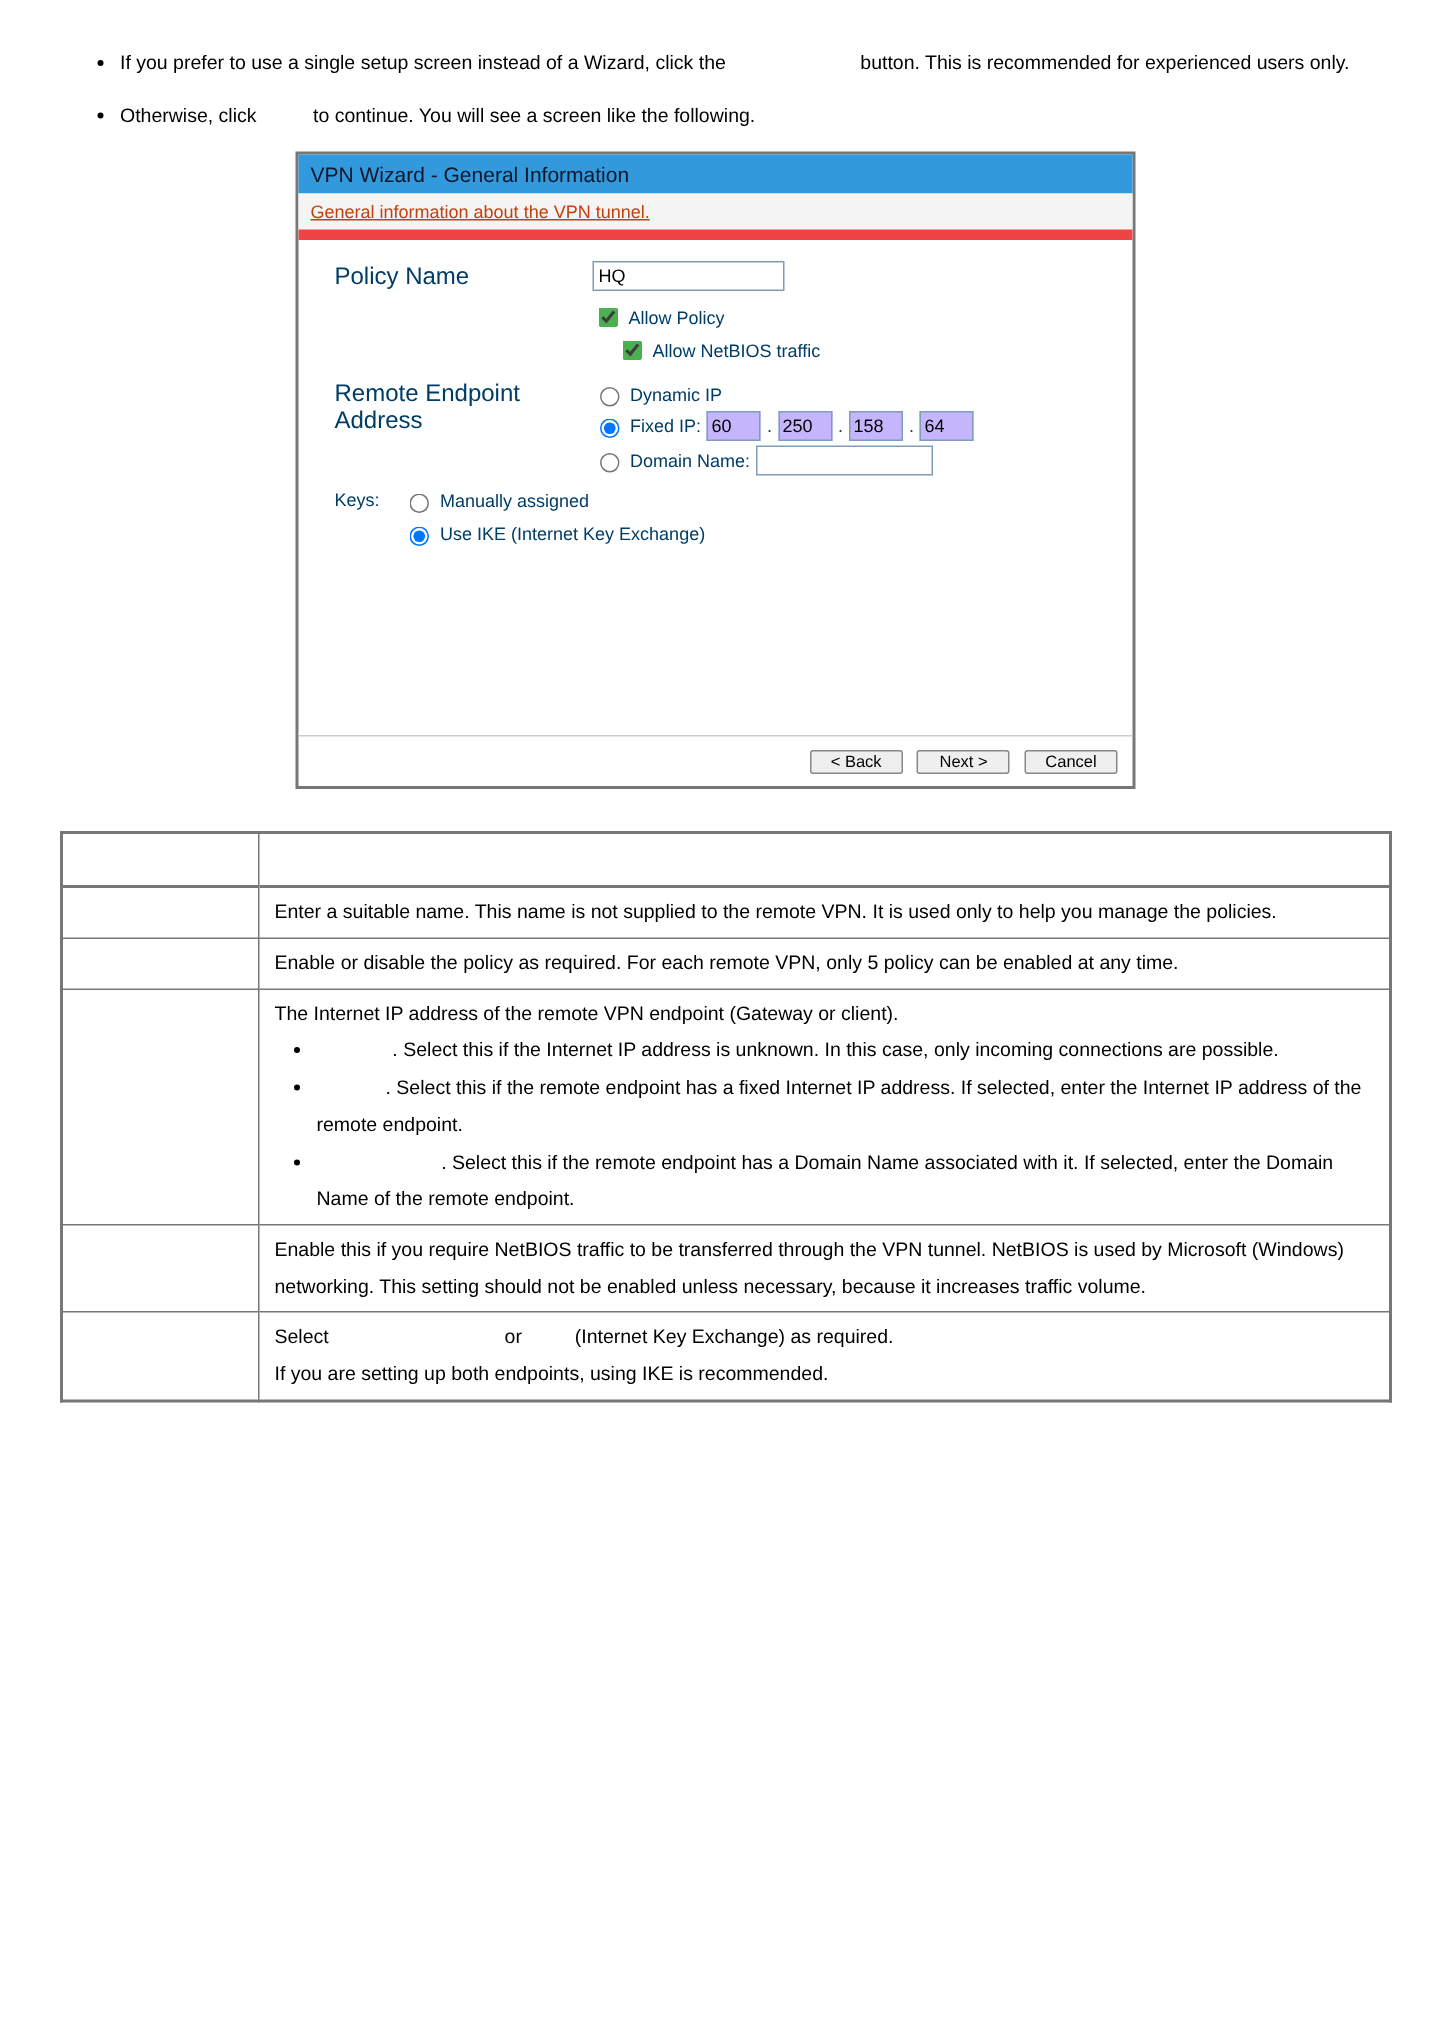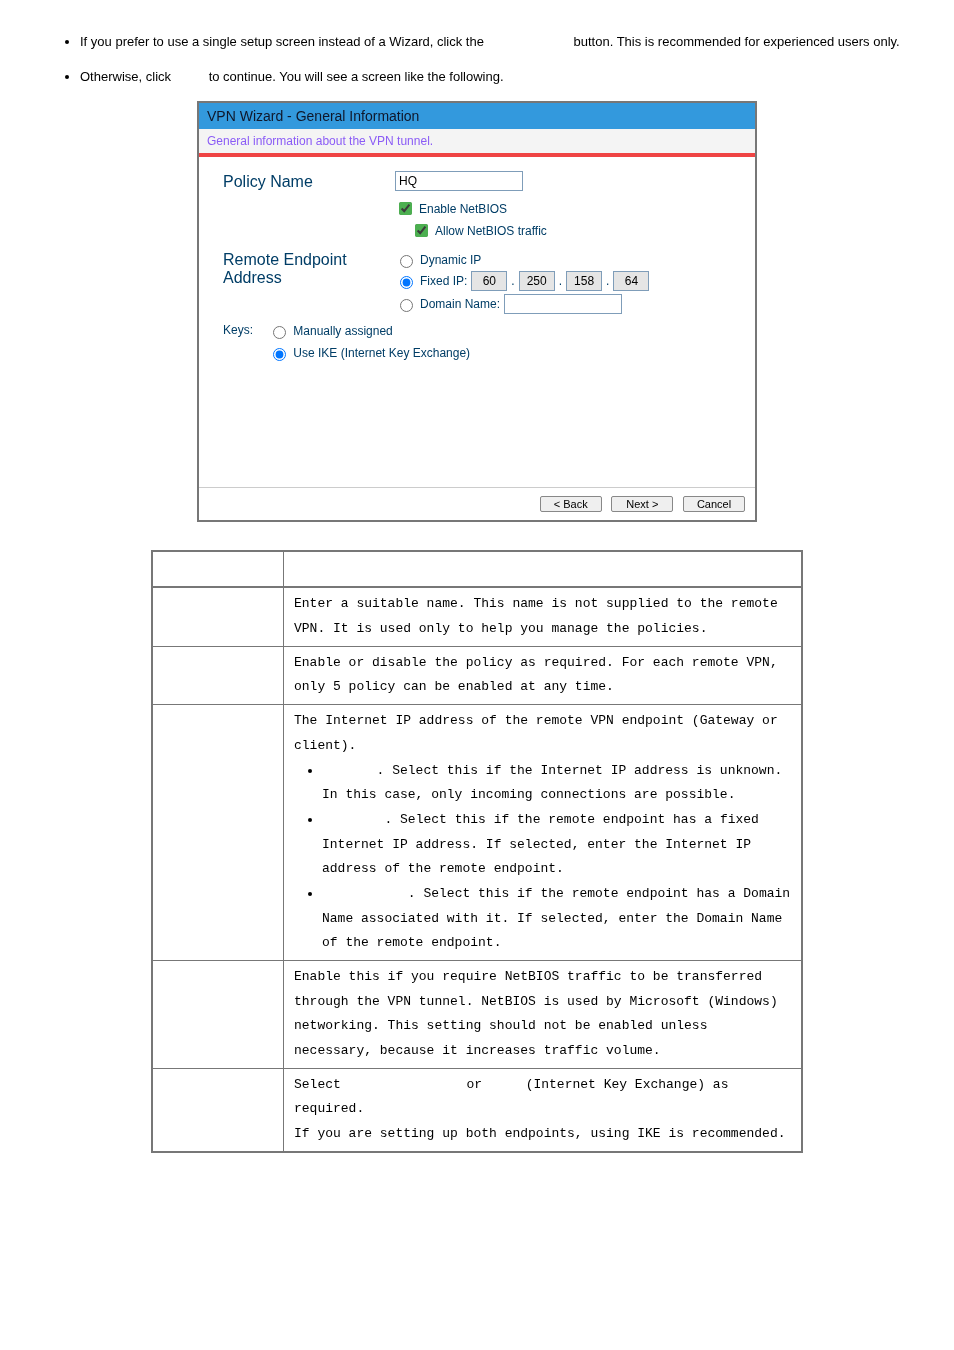--- a/index.html
+++ b/index.html
@@ -27,24 +27,25 @@
   }
   .wizard-title {
     background: #3399dd;
     color: #0f172a;
     font-weight: normal;
     font-size: 14px;
     padding: 5px 8px;
   }
   .wizard-sub {
     background: #f4f4f4;
-    color: #8b5cf6;
+    color: #c2410c;
     font-size: 12px;
     padding: 5px 8px;
-    border-bottom: 4px solid #ef4444;
+    border-bottom: 7px solid #ef4444;
+    text-decoration: underline;
   }
   .wizard-body {
     padding: 14px 14px 6px 14px;
     min-height: 310px;
     position: relative;
   }
   .form-row {
     display: flex;
     align-items: flex-start;
     margin-bottom: 6px;
@@ -63,25 +64,24 @@
   }
   input.text {
     border: 1px solid #7f9db9;
     font-size: 12px;
     padding: 1px 3px;
     height: 16px;
     background: #fff;
   }
   input.ip {
     width: 30px;
-    text-align: center;
     border: 1px solid #7f9db9;
     font-size: 12px;
     height: 16px;
-    background: #e5e5e5;
+    background: #c4b5fd;
   }
   .check-line {
     display: flex;
     align-items: center;
     gap: 4px;
     margin: 3px 0;
   }
   input[type=checkbox] {
     accent-color: #4caf50;
     width: 13px; height: 13px;
@@ -106,26 +106,25 @@
   .wizard-footer button {
     font-size: 11px;
     min-width: 62px;
     padding: 1px 8px;
     margin-left: 6px;
     border: 1px solid #888;
     background: #efefef;
     border-radius: 2px;
   }
   .desc-table {
-    width: 652px;
+    width: 888px;
     margin: 0 auto;
     border-collapse: collapse;
     border: 2px solid #777;
     font-size: 13px;
-    font-family: Liberation Mono, monospace;
   }
   .desc-table tr td {
     border: 1px solid #777;
     padding: 4px 10px;
     vertical-align: top;
     line-height: 1.9;
   }
   .desc-table tr.head td {
     border-bottom: 2px solid #777;
     height: 26px;
@@ -159,21 +158,21 @@
   <div class="wizard-title">VPN Wizard - General Information</div>
   <div class="wizard-sub">General information about the VPN tunnel.</div>
   <div class="wizard-body">
 
     <div class="form-row">
       <div class="form-label">Policy Name</div>
       <div class="form-ctrl">
         <input type="text" class="text" style="width: 120px;" value="HQ">
         <div class="check-line" style="margin-top:8px;">
           <input type="checkbox" checked="" style="">
-          <span>Enable NetBIOS</span>
+          <span>Allow Policy</span>
         </div>
         <div class="check-line" style="padding-left:16px;">
           <input type="checkbox" checked="" style="">
           <span>Allow NetBIOS traffic</span>
         </div>
       </div>
     </div>
 
     <div class="form-row">
       <div class="form-label">Remote Endpoint Address</div>

